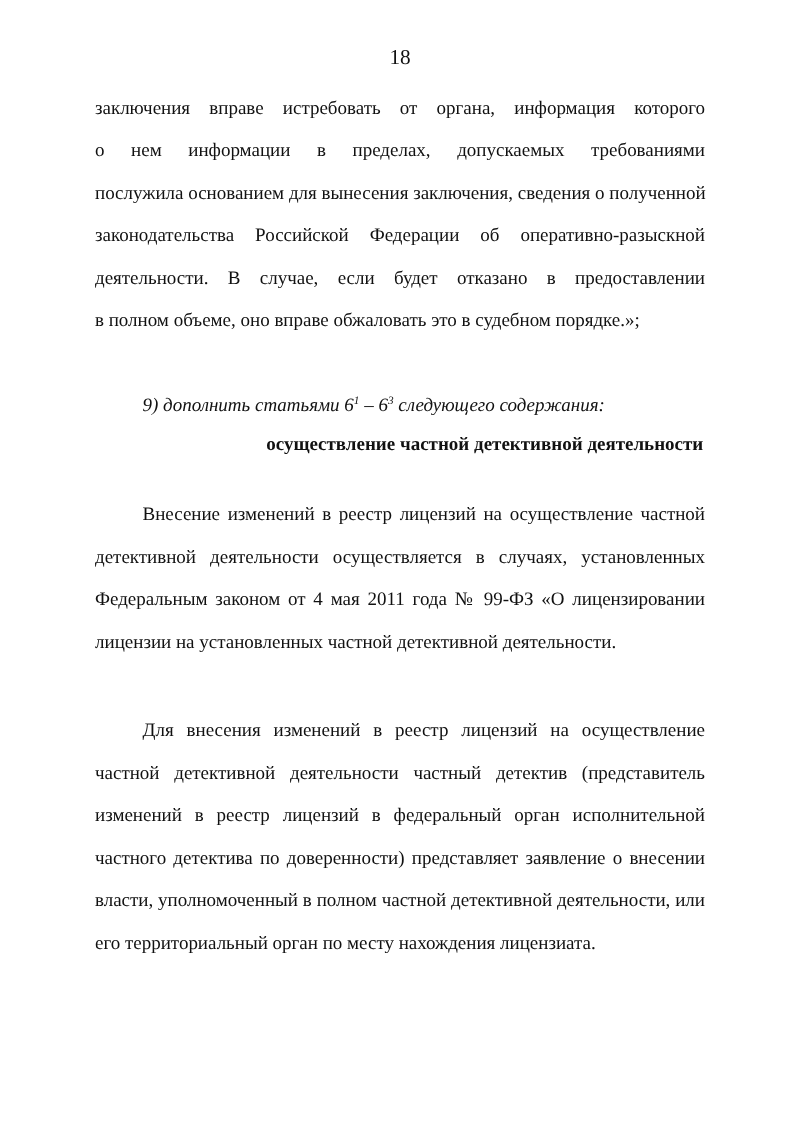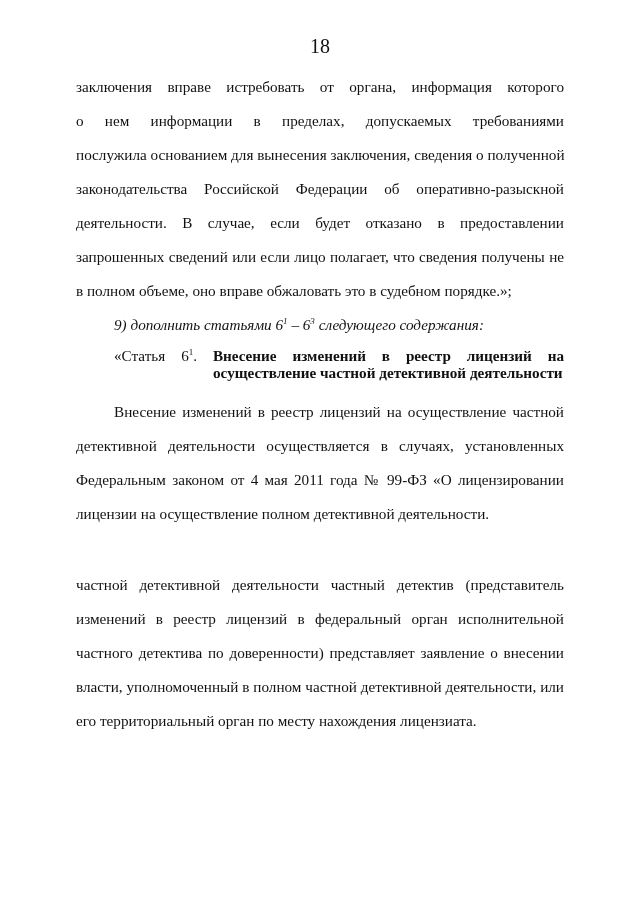--- a/index.html
+++ b/index.html
@@ -14,21 +14,21 @@
       overflow: hidden;
       font-family: "Liberation Serif", "DejaVu Serif", serif;
       color: #111111;
     }
     .page-number {
       position: absolute;
       top: 37px;
       left: 0;
       width: 640px;
       text-align: center;
-      font-size: 20px;
+      font-size: 17px;
       line-height: 18px;
     }
     .body-text {
       position: absolute;
       left: 76px;
       width: 488px;
       font-size: 15.2px;
     }
     .line {
       display: block;
@@ -80,48 +80,38 @@
 <body>
 
 <div class="page-number">18</div>
 
 <div class="body-text block1">
   <span class="line">заключения вправе истребовать от органа, информация которого</span>
   <span class="line">о нем информации в пределах, допускаемых требованиями</span>
   <span class="line">послужила основанием для вынесения заключения, сведения о полученной</span>
   <span class="line">законодательства Российской Федерации об оперативно-разыскной</span>
   <span class="line">деятельности. В случае, если будет отказано в предоставлении</span>
-  <span class="line">запрошенных сведений или если лицо полагает, что сведения получены не</span>
   <span class="line last">в полном объеме, оно вправе обжаловать это в судебном порядке.»;</span>
 </div>
 
 <div class="body-text item9">
   <span class="line last indent"><span>9) дополнить статьями 6</span><sup>1</sup><span> – 6</span><sup>3</sup><span> следующего содержания:</span></span>
 </div>
 
 <div class="heading">
-  <span class="row row1">
-    <span>«Статья</span>
-    <span><span>6</span><sup>1</sup><span>.</span></span>
-    <b>Внесение</b>
-    <b>изменений</b>
-    <b>в</b>
-    <b>реестр</b>
-    <b>лицензий</b>
-    <b>на</b>
-  </span>
   <span class="row row2">осуществление частной детективной деятельности</span>
 </div>
 
 <div class="body-text block2">
   <span class="line indent">Внесение изменений в реестр лицензий на осуществление частной</span>
   <span class="line">детективной деятельности осуществляется в случаях, установленных</span>
   <span class="line">Федеральным законом от 4 мая 2011 года № 99-ФЗ «О лицензировании</span>
-  <span class="line last">лицензии на осуществление полном детективной деятельности.</span>
+  <span class="line last">лицензии на установленных частной детективной деятельности.</span>
 </div>
 
 <div class="body-text block3">
+  <span class="line indent">Для внесения изменений в реестр лицензий на осуществление</span>
   <span class="line">частной детективной деятельности частный детектив (представитель</span>
   <span class="line">изменений в реестр лицензий в федеральный орган исполнительной</span>
   <span class="line">частного детектива по доверенности) представляет заявление о внесении</span>
   <span class="line">власти, уполномоченный в полном частной детективной деятельности, или</span>
   <span class="line last">его территориальный орган по месту нахождения лицензиата.</span>
 </div>
 
 </body></html>

